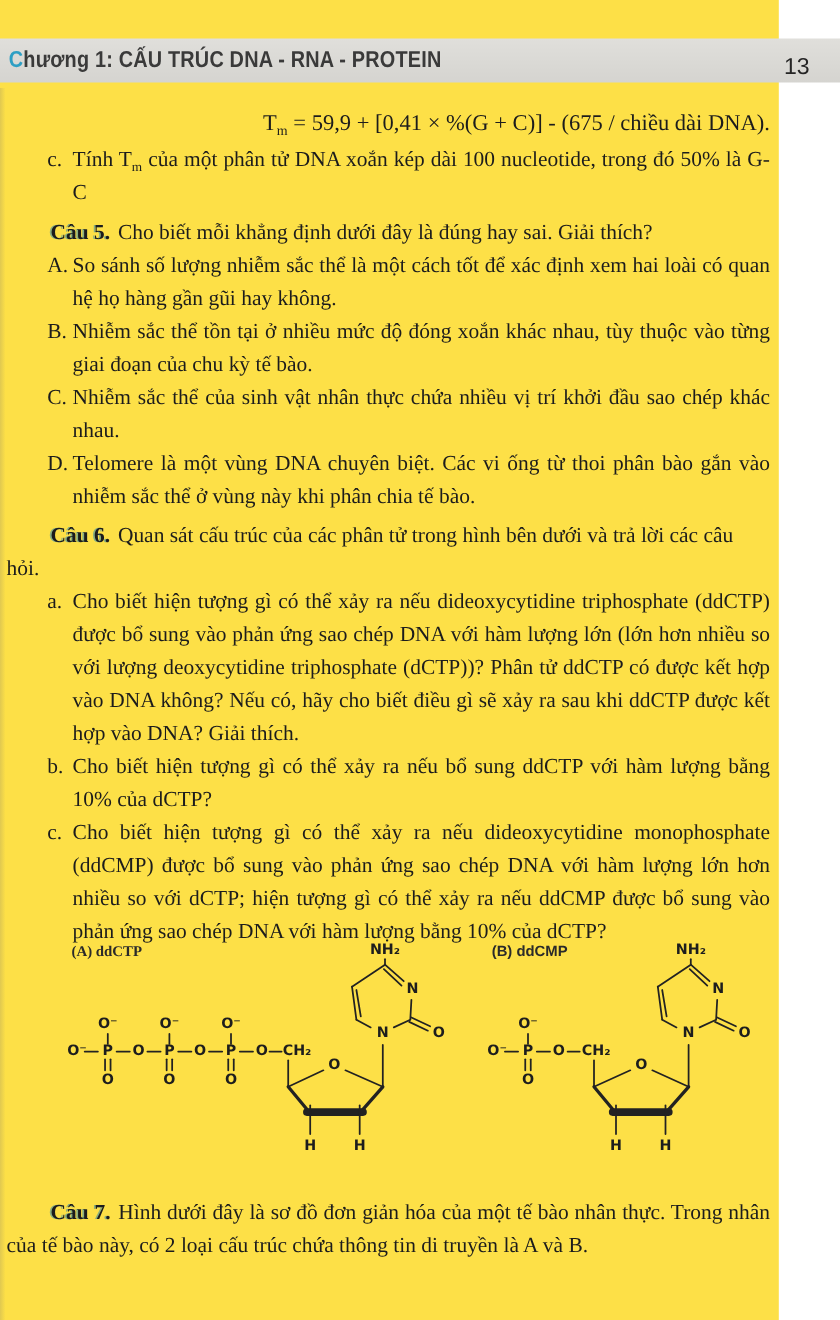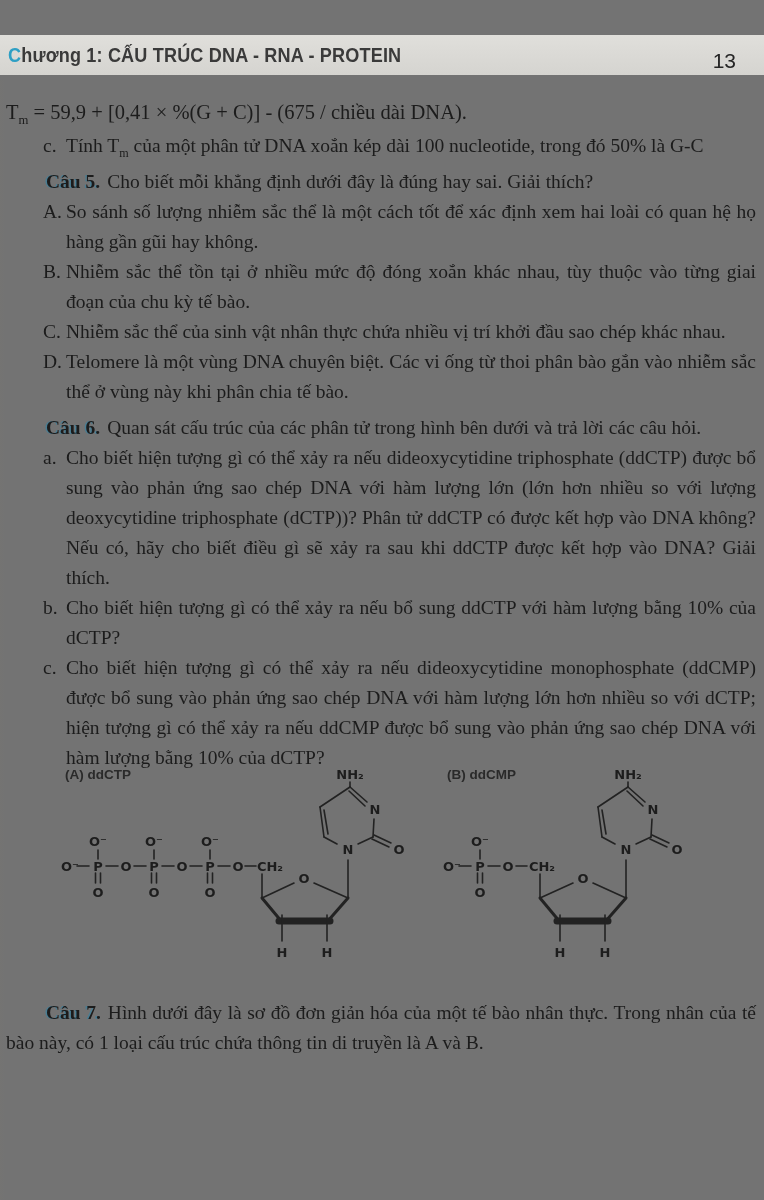--- a/index.html
+++ b/index.html
@@ -1,21 +1,21 @@
 <!DOCTYPE html>
 <html><head>
 <meta charset="utf-8">
 <style>
   html,body{margin:0;padding:0;background:#ffffff;}
   body{
     width:764px;height:1200px;overflow:hidden;
     font-family:"Liberation Serif","DejaVu Serif",serif;
     font-size:19.5px;line-height:30px;color:#1c1c1c;
   }
-  .page{position:relative;width:764px;height:1200px;background:#737373;}
+  .page{position:relative;width:708px;height:1200px;background:#fde047;}
   .page::before{
     content:"";position:absolute;left:0;top:80px;bottom:0;width:5px;
     background:linear-gradient(90deg,rgba(120,118,112,0.22),rgba(120,118,112,0));
     pointer-events:none;
   }
   
   .chapter-bar{
     position:absolute;top:35px;left:0;width:764px;height:40px;
     background:linear-gradient(#e0dfdb,#d5d4d0);
   }
@@ -26,41 +26,41 @@
     transform:scaleX(0.86);transform-origin:left center;letter-spacing:0.2px;
   }
   .chapter-title .accent{color:#2e9fc4;}
   .page-number{
     position:absolute;right:28px;bottom:4px;
     font-family:Liberation Sans, sans-serif;
     font-size:21px;line-height:21px;color:#252525;
   }
   
   .content{position:absolute;top:75px;left:6px;right:8px;}
-  .formula{margin-top:22px;text-align:left;font-size:20.5px;line-height:30px;}
+  .formula{margin-top:22px;text-align:right;font-size:20.5px;line-height:30px;}
   sub{font-size:0.62em;line-height:0;}
   .hang{margin:8px 0 0 0;padding-left:57px;text-indent:-23px;text-align:justify;}
   .qline{margin-top:6px;}
   .qlabel{
     font-weight:bold;margin-right:7px;
     text-shadow:-1.6px 0 0 rgba(40,135,175,0.55);
     padding-left:40px;
   }
   .item{position:relative;margin-top:0;}
   .item .ilabel{position:absolute;left:37px;top:0;}
   .item .itext{margin-left:60px;text-align:justify;}
   .q7{margin:18px 0 0 0;text-align:justify;}
   
   .figure{position:relative;margin-top:-8px;height:215px;}
   .fig-label{
     position:absolute;top:2px;
     font-family:"Liberation Sans","DejaVu Sans",sans-serif;
     font-size:13.5px;font-weight:700;line-height:16px;color:#2a2a2a;
   }
-  .fig-label.a{left:59px;}
+  .fig-label.a{left:59px;font-family:Liberation Serif, serif;}
   .fig-label.b{left:441px;}
   .mol{position:absolute;top:0;}
   .mol.a{left:54px;}
   .mol.b{left:434px;}
   svg text{
     font-family:"DejaVu Sans","Liberation Sans",sans-serif;
     font-size:13px;font-weight:600;fill:#1d1d1d;
   }
   svg line{stroke:#222;stroke-linecap:round;}
 </style>
@@ -216,16 +216,16 @@
           <text x="143" y="113" text-anchor="middle" dominant-baseline="central">O</text>
           <text x="120" y="187" text-anchor="middle" dominant-baseline="central">H</text>
           <text x="165" y="187" text-anchor="middle" dominant-baseline="central">H</text>
           <text x="188" y="9" text-anchor="middle" dominant-baseline="central">NH₂</text>
           <text x="213" y="44" text-anchor="middle" dominant-baseline="central">N</text>
           <text x="186" y="84" text-anchor="middle" dominant-baseline="central">N</text>
           <text x="237" y="84" text-anchor="middle" dominant-baseline="central">O</text>
         </svg>
     </div>
 
-    <p class="q7"><span class="qlabel">Câu 7.</span><span>Hình dưới đây là sơ đồ đơn giản hóa của một tế bào nhân thực. Trong nhân của tế bào này, có 1 loại cấu trúc chứa thông tin di truyền là A và B.</span></p>
+    <p class="q7"><span class="qlabel">Câu 7.</span><span>Hình dưới đây là sơ đồ đơn giản hóa của một tế bào nhân thực. Trong nhân của tế bào này, có 2 loại cấu trúc chứa thông tin di truyền là A và B.</span></p>
 
   </main>
 </div>
 
 </body></html>

